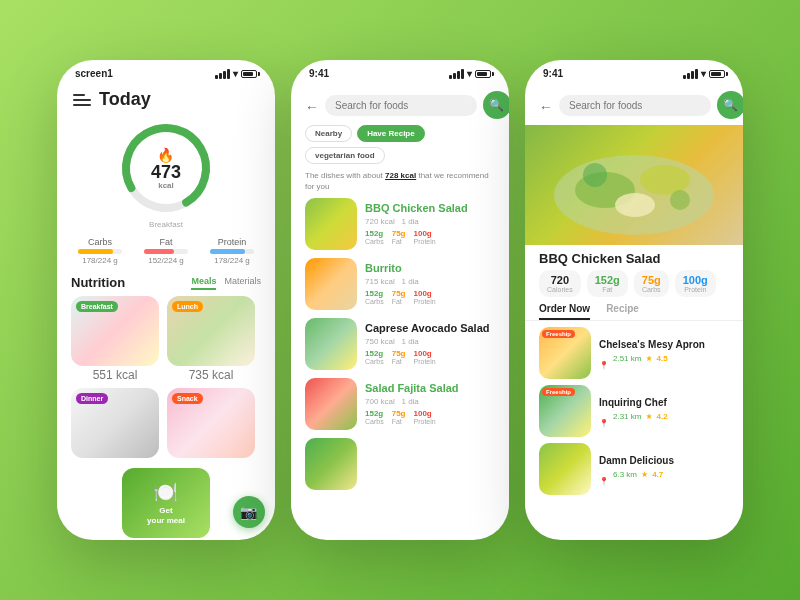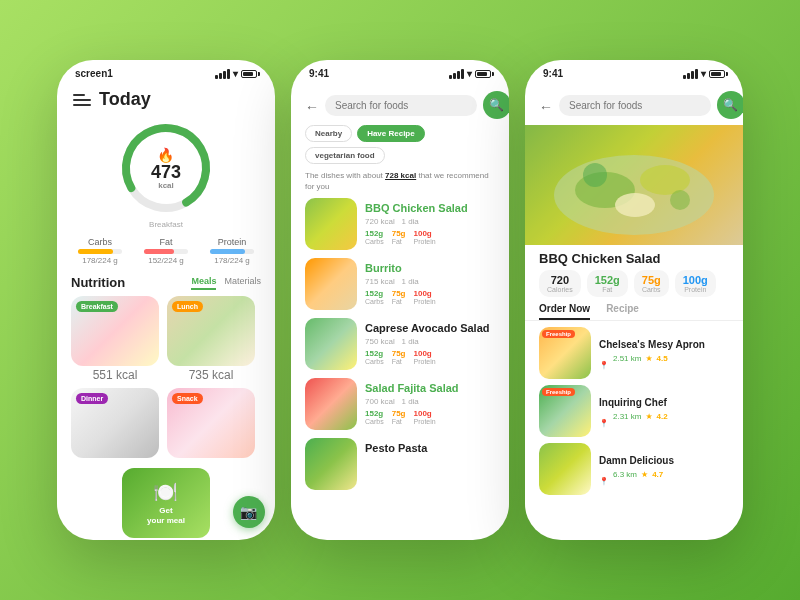--- a/index.html
+++ b/index.html
@@ -537,23 +537,20 @@
             <div>
               <div class="fmacro red">100g</div>
               <div class="fmacro-label">Protein</div>
             </div>
           </div>
         </div>
       </div>
 
       <div class="food-item">
         <div class="food-thumb thumb-pesto"></div>
-        <div class="food-info">
-          <span class="food-name">Pesto Pasta</span>
-        </div>
       </div>
 
     </div>
   </div>
 </div>
 
 <div class="phone">
   <div class="phone-notch">
     <span style="font-size:10px;font-weight:700;color:#222;">9:41</span>
     <div class="status-right">

